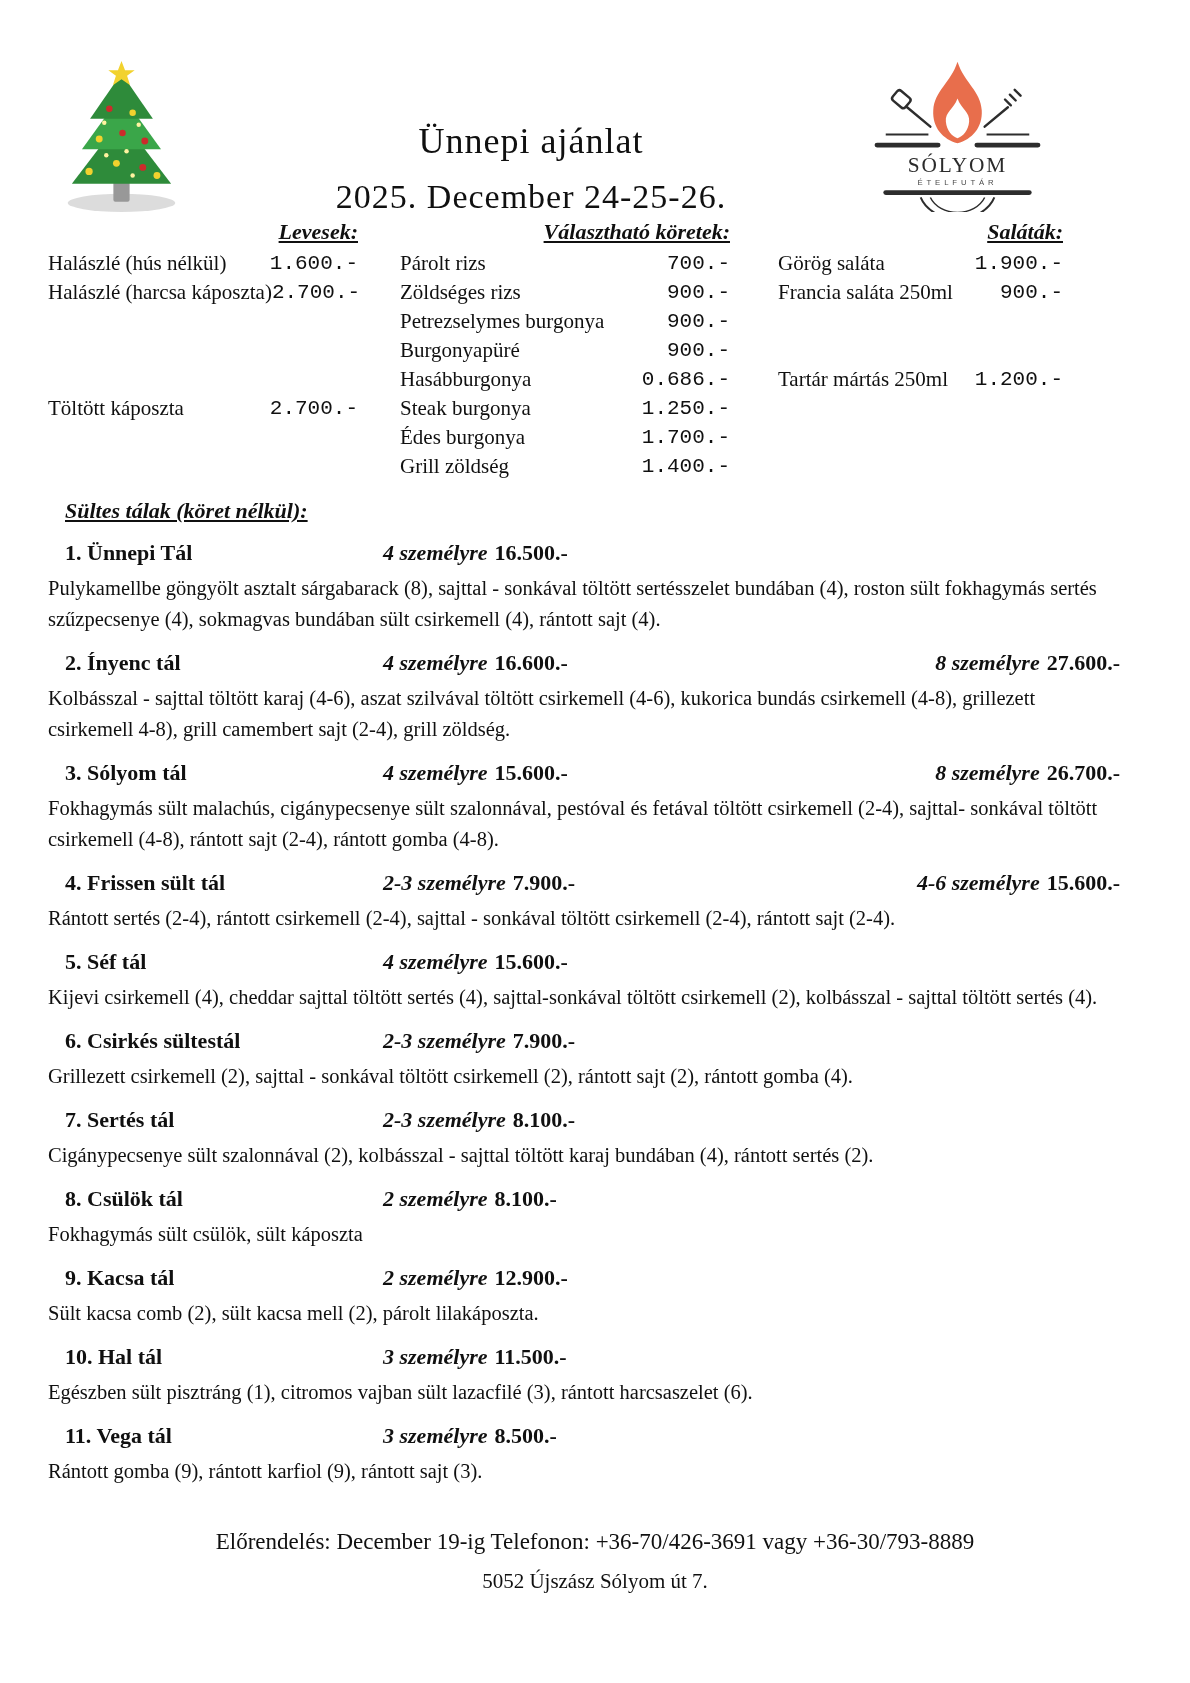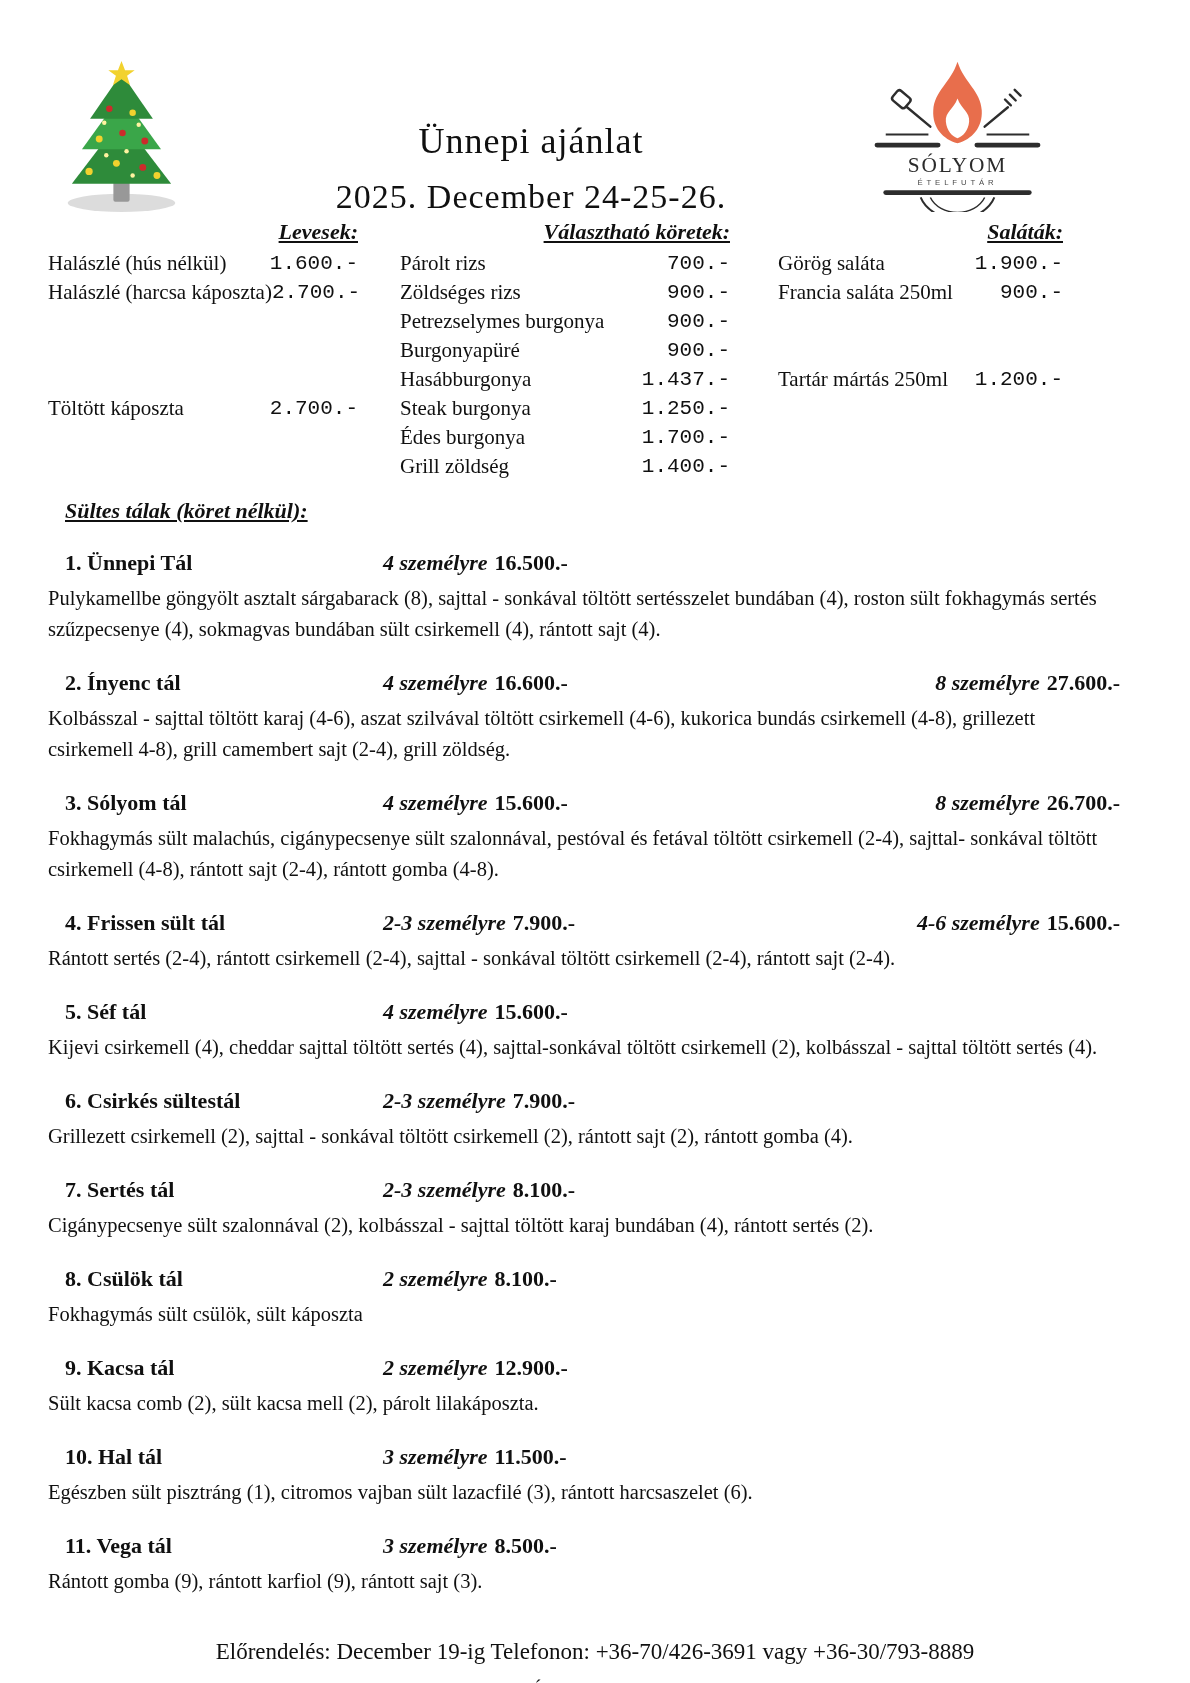--- a/index.html
+++ b/index.html
@@ -32,21 +32,21 @@
   .col-row.spacer { visibility:hidden; }
   .iname { white-space:nowrap; }
   .iprice { white-space:nowrap;font-family:Liberation Mono, monospace; }
 
   
   .platters { padding:0 70px 0 48px; }
   .platters-heading {
     margin:16px 0 0 17px; font-size:22px; font-weight:700;
     font-style:italic; text-decoration:underline; line-height:28px;
   }
-  .platter { margin-top:23px; }
+  .platter { margin-top:13px; }
   .platter-head { display:flex; padding-left:17px; font-size:22px; line-height:30px; }
   .pname { width:318px; font-weight:700; flex:none; }
   .pp1 { width:395px; flex:none; }
   .pp2 { flex:1;text-align:right; }
   .portion { font-style:italic; font-weight:700; }
   .pprice { font-weight:700; margin-left:7px; }
   .pdesc { margin:5px 0 0 0; font-size:20.5px; line-height:31px; }
 
   
   .footer { text-align:center; margin-top:42px; }
@@ -156,21 +156,21 @@
     <div class="col-row">
       <span class="iname">Petrezselymes burgonya</span>
       <span class="iprice">900.-</span>
     </div>
     <div class="col-row">
       <span class="iname">Burgonyapüré</span>
       <span class="iprice">900.-</span>
     </div>
     <div class="col-row">
       <span class="iname">Hasábburgonya</span>
-      <span class="iprice">1.437.-</span>
+      <span class="iprice">0.686.-</span>
     </div>
     <div class="col-row">
       <span class="iname">Steak burgonya</span>
       <span class="iprice">1.250.-</span>
     </div>
     <div class="col-row">
       <span class="iname">Édes burgonya</span>
       <span class="iprice">1.700.-</span>
     </div>
     <div class="col-row">

